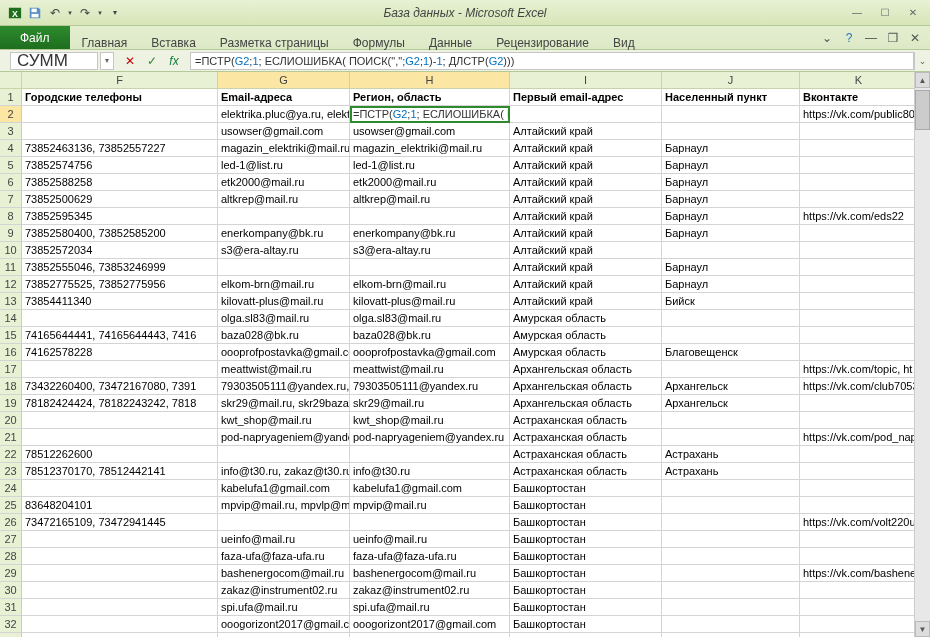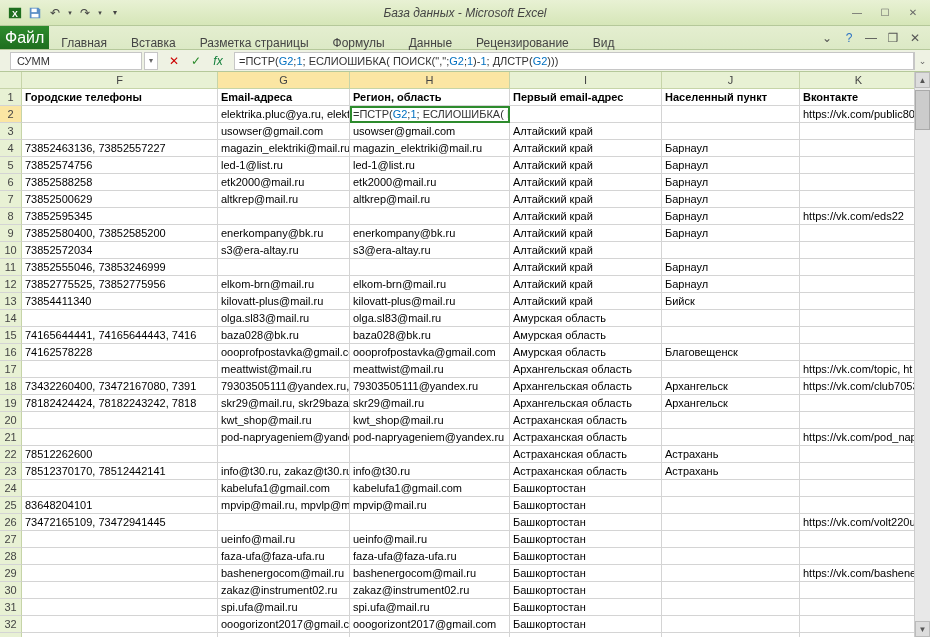--- a/index.html
+++ b/index.html
@@ -9,28 +9,28 @@
 .titlebar { height: 26px; background: linear-gradient(#e8f1d4, #d6e6b8); display: flex; align-items: center; border-bottom: 1px solid #b5c89a; position: relative; }
 .qat { display: flex; align-items: center; gap: 2px; padding-left: 6px; }
 .qat-btn { width: 18px; height: 18px; display: flex; align-items: center; justify-content: center; font-size: 12px; color: #444; cursor: pointer; }
 .qat-btn svg { width: 14px; height: 14px; }
 .title { position: absolute; left: 50%; transform: translateX(-50%); color: #444; font-size: 12px; font-style: italic; }
 .winctrls { margin-left: auto; display: flex; gap: 6px; padding-right: 6px; }
 .winctrl { width: 22px; height: 16px; display: flex; align-items: center; justify-content: center; font-size: 10px; color: #666; cursor: pointer; }
 
 
 .ribbon-row { height: 24px; background: linear-gradient(#e4eed0, #dce9c5); display: flex; align-items: stretch; border-bottom: 1px solid #b5c89a; }
-.file-tab { background: linear-gradient(#2d8b2d, #1e6e1e); color: #fff; padding: 0 5px; display: flex; align-items: center; font-size: 16px; cursor: pointer; }
+.file-tab { background: linear-gradient(#2d8b2d, #1e6e1e); color: #fff; padding: 0 20px; display: flex; align-items: center; font-size: 12px; cursor: pointer; }
 .ribbon-tab { padding: 0 12px; display: flex; align-items: center; font-size: 12px; color: #444; cursor: pointer; margin-top: 10px; }
 .ribbon-right { margin-left: auto; display: flex; align-items: center; gap: 4px; padding-right: 6px; }
 .rr-btn { width: 18px; height: 18px; display: flex; align-items: center; justify-content: center; color: #555; cursor: pointer; font-size: 12px; }
 
 
 .formulabar { height: 22px; background: #eef2e3; display: flex; align-items: center; border-bottom: 1px solid #b5c89a; }
-.namebox { width: 132px; height: 18px; margin-left: 10px; background: #fff; border: 1px solid #c6c6c6; display: flex; align-items: center; padding: 0 6px; font-size: 11px; color: #333; }
+.namebox { width: 88px; height: 18px; margin-left: 10px; background: #fff; border: 1px solid #c6c6c6; display: flex; align-items: center; padding: 0 6px; font-size: 17px; color: #333; }
 .namebox-dd { margin-left: 2px; width: 14px; height: 18px; display: flex; align-items: center; justify-content: center; border: 1px solid #c6c6c6; background: #fff; cursor: pointer; font-size: 8px; color: #666; }
 .fb-btns { display: flex; align-items: center; gap: 6px; margin: 0 8px; }
 .fb-btn { width: 16px; height: 16px; display: flex; align-items: center; justify-content: center; cursor: pointer; font-size: 12px; }
 .fx { font-style: italic; color: #15803d; }
 .formula-input { flex: 1; height: 18px; background: #fff; border: 1px solid #c6c6c6; padding: 0 4px; font-size: 11px; color: #333; display: flex; align-items: center; overflow: hidden; white-space: nowrap; }
 .formula-input .ref { color: #0070c0; }
 .formula-expand { width: 16px; height: 18px; display: flex; align-items: center; justify-content: center; border-left: 1px solid #c6c6c6; background: #eef2e3; cursor: pointer; font-size: 9px; color: #666; }
 
 
 .grid-wrap { flex: 1; display: flex; flex-direction: column; overflow: hidden; background: #fff; }

